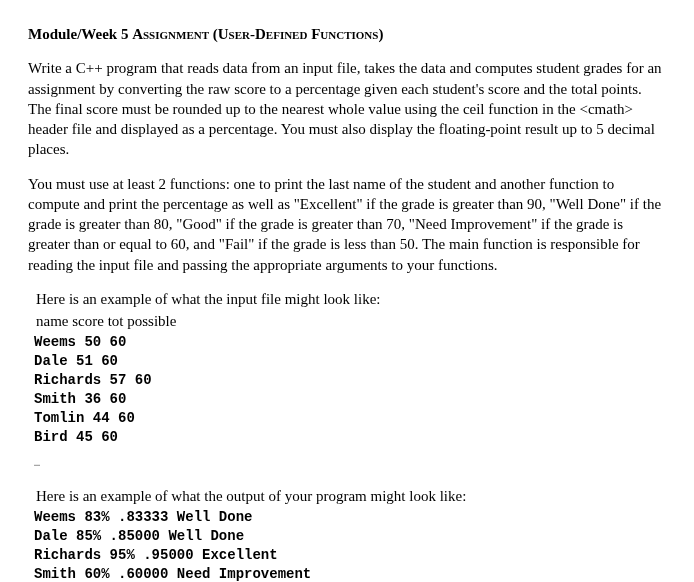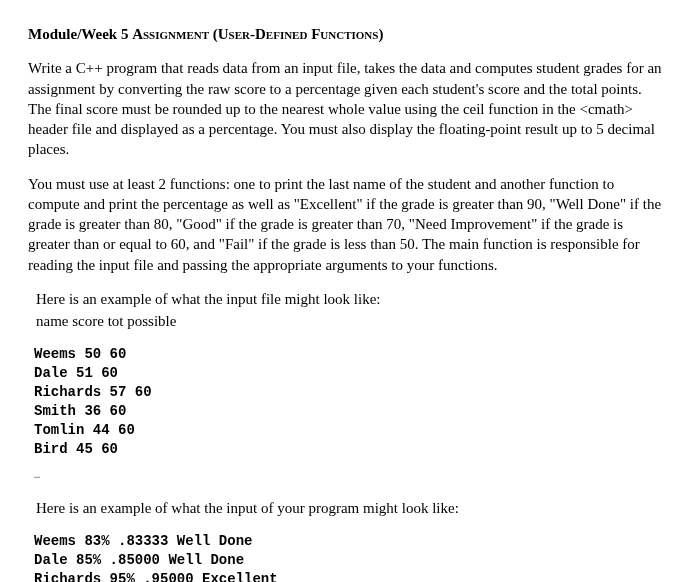--- a/index.html
+++ b/index.html
@@ -24,21 +24,21 @@
     margin: 0 0 14px 0;
   }
   .label-line {
     margin: 0 0 2px 8px;
   }
   .mono-block {
     font-family: "Courier New", Courier, monospace;
     font-size: 14px;
     font-weight: bold;
     white-space: pre;
-    margin: 14px 0 10px 6px;
+    margin: 2px 0 10px 6px;
     line-height: 1.35;
   }
   .ellipsis {
     font-family: "Courier New", Courier, monospace;
     font-size: 10px;
     margin: 8px 0 16px 6px;
     letter-spacing: 1px;
     color:#333;
   }
 </style>
@@ -57,19 +57,19 @@
 <p class="label-line">name  score  tot possible</p>
 <div class="mono-block">Weems 50 60
 Dale 51 60
 Richards 57 60
 Smith 36 60
 Tomlin 44 60
 Bird 45 60</div>
 
 <div class="ellipsis">…</div>
 
-<p class="label-line">Here is an example of what the input of your program might look like:</p>
+<p class="label-line">Here is an example of what the output of your program might look like:</p>
 <div class="mono-block">Weems 83% .83333 Well Done
 Dale 85% .85000 Well Done
 Richards 95% .95000 Excellent
 Smith 60% .60000 Need Improvement
 Tomlin 73% .73333 Good
 Bird 75% .75000 Good</div>
 
 </body></html>

